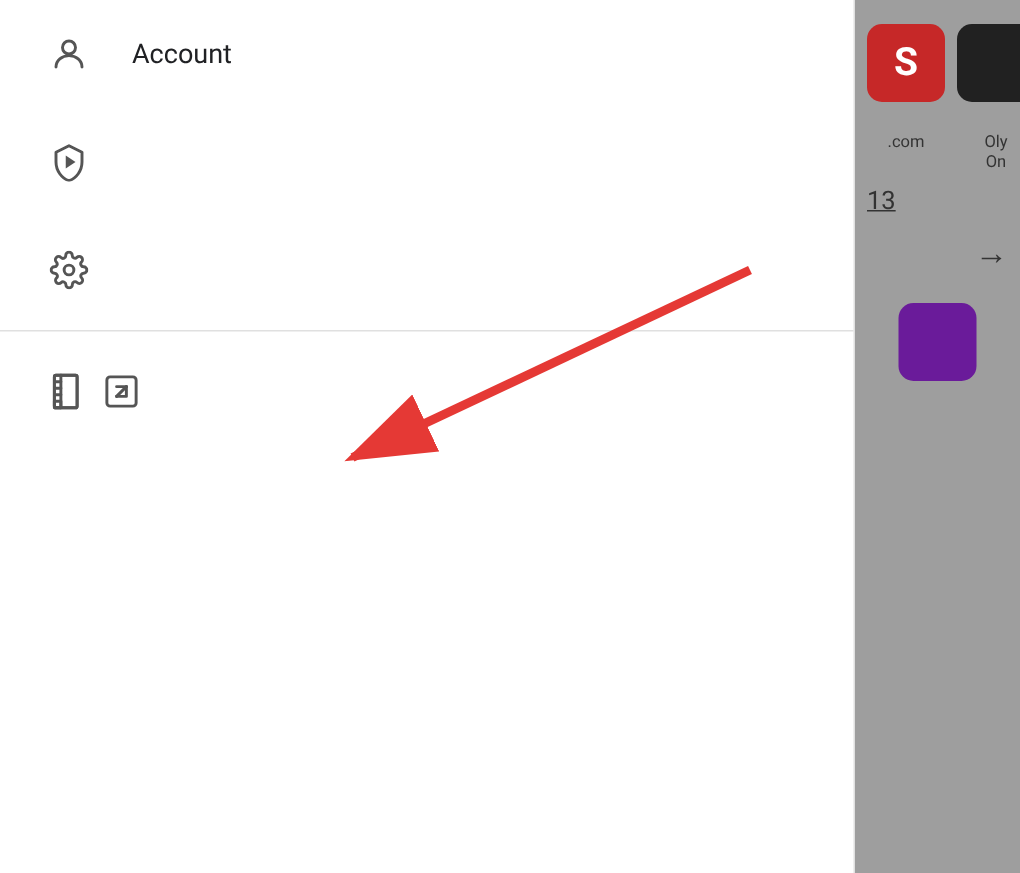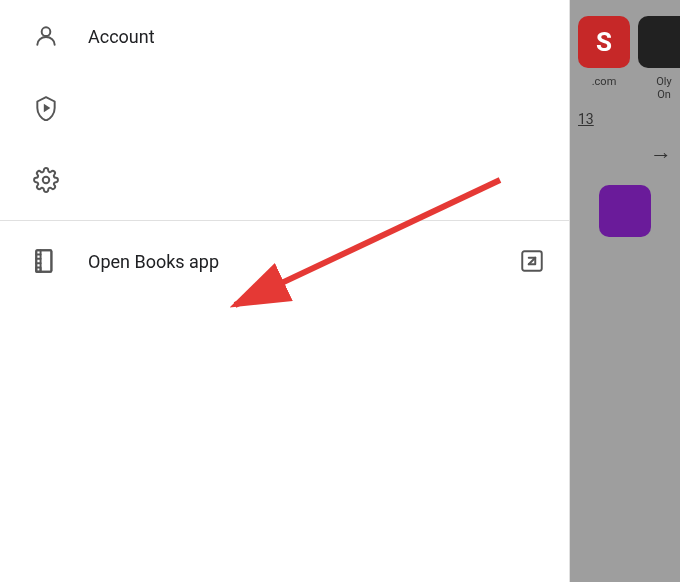--- a/index.html
+++ b/index.html
@@ -116,21 +116,21 @@
     .app-icon-dark {
       width: 52px;
       height: 52px;
       background: #212121;
       border-radius: 10px;
     }
 
     .app-label-text {
       font-size: 11px;
       color: #333;
-      margin-top: 7px;
+      margin-top: 20px;
       text-align: center;
     }
 
     .right-arrow-row {
       display: flex;
       align-items: center;
       justify-content: flex-end;
       padding: 4px 0;
     }
 
@@ -186,21 +186,20 @@
   <div class="menu-item">
     <div class="menu-icon">
       <svg viewBox="0 0 24 24">
         <rect x="3" y="2" width="14" height="20" rx="1"></rect>
         <path d="M7 2v20"></path>
         <rect x="3" y="2" width="14" height="20" rx="1"></rect>
         <path d="M3 6h4M3 10h4M3 14h4"></path>
         <rect x="3" y="18" width="4" height="4"></rect>
       </svg>
     </div>
-    <span class="menu-label">Open Books app</span>
     <div class="menu-external-icon">
       <svg viewBox="0 0 24 24">
         <rect x="3" y="3" width="18" height="18" rx="2"></rect>
         <polyline points="9,15 15,15 15,9"></polyline>
         <line x1="9" y1="9" x2="15" y2="9"></line>
         <line x1="9" y1="15" x2="15" y2="9"></line>
       </svg>
     </div>
   </div>
 
@@ -220,20 +219,20 @@
   <div style="display:flex; gap:4px; margin-top:8px;">
     <div style="display:flex; flex-direction:column; align-items:center;">
       <div class="app-icon-red">S</div>
       <div class="app-label-text">.com</div>
     </div>
     <div style="display:flex; flex-direction:column; align-items:center; margin-left:4px;">
       <div class="app-icon-dark"></div>
       <div class="app-label-text">Oly<br>On</div>
     </div>
   </div>
-  <div style="font-size:14px; color:#333; margin-top:2px;text-decoration:underline;">13</div>
+  <div style="font-size:17px; color:#333; margin-top:2px;text-decoration:underline;">13</div>
   <div class="right-arrow-row">
     <span class="right-arrow">→</span>
   </div>
   <div style="display:flex; flex-direction:column; align-items:center; margin-top:8px;">
     <div class="app-icon-purple"></div>
   </div>
 </div>
 
 </body></html>

